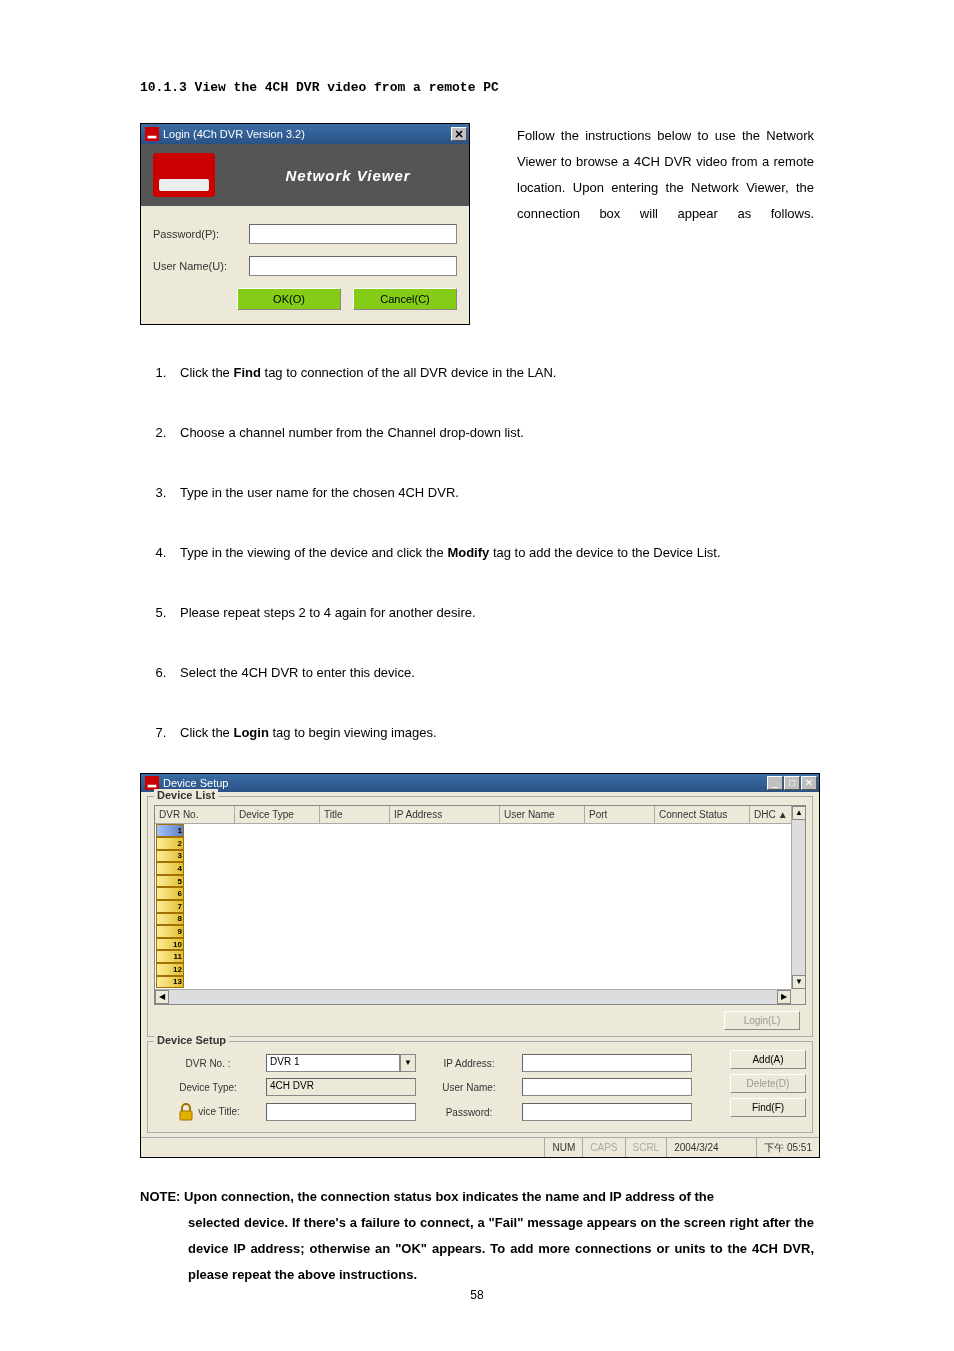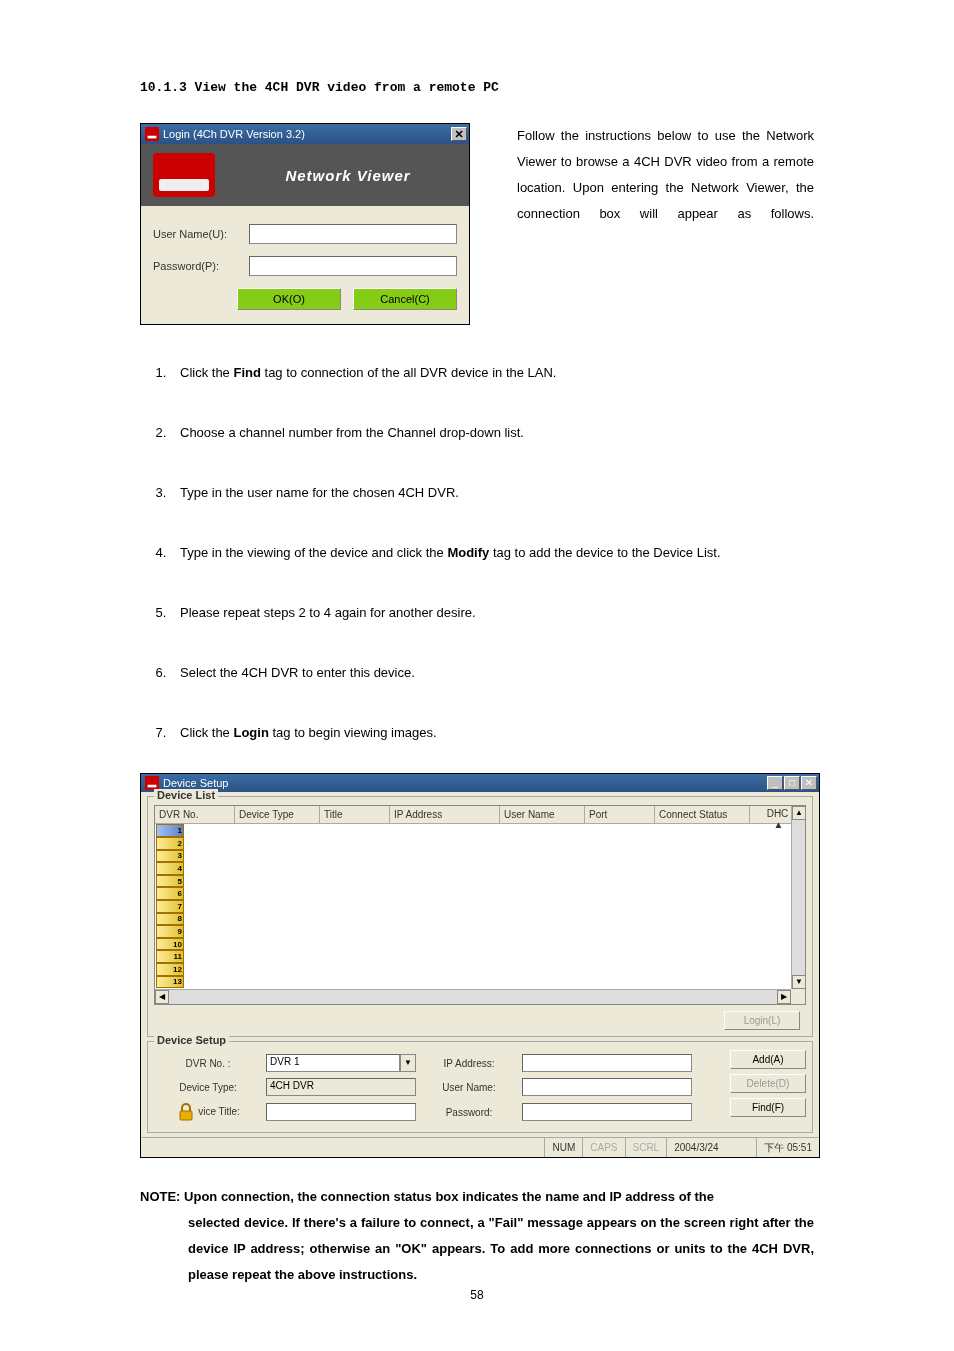--- a/index.html
+++ b/index.html
@@ -114,21 +114,21 @@
   }
   .group-box { margin: 4px 6px; border: 1px solid #aaa; padding: 8px 6px 6px 6px; position: relative; }
   .group-title { position: absolute; top: -8px; left: 6px; background: #ece9d8; padding: 0 3px; font-weight: bold; color: #333; }
   .table-wrap { background: #fff; border: 1px solid #888; height: 200px; position: relative; overflow: hidden; }
   .thead { display: flex; height: 18px; background: #ece9d8; border-bottom: 1px solid #aaa; }
   .th {
     border-right: 1px solid #aaa;
     padding: 2px 4px; font-size: 10px; color: #333;
     display: flex; align-items: center;
   }
-  .th:last-child { border-right: none; flex-direction: column; }
+  .th:last-child { border-right: none; }
   .side-icons {
     position: absolute; left: 0; top: 18px; bottom: 16px; width: 30px;
     display: flex; flex-direction: column;
   }
   .dvr-icon {
     height: 13px; margin: 0 1px;
     background: linear-gradient(90deg, #ffeb99, #e0c030);
     border: 1px solid #a07000;
     display: flex; align-items: center; justify-content: flex-end;
     font-size: 8px; font-weight: bold; color: #000; padding-right: 1px;
@@ -187,25 +187,25 @@
         </svg>
       <span class="title-text">Login (4Ch DVR Version 3.2)</span>
       <div class="close">✕</div>
     </div>
     <div class="banner">
       <div class="banner-logo"></div>
       <div class="banner-text">Network Viewer</div>
     </div>
     <div class="login-body">
       <div class="login-row">
+        <div class="login-label">Password(P):</div>
+        <div class="login-input"></div>
+      </div>
+      <div class="login-row">
         <div class="login-label">User Name(U):</div>
-        <div class="login-input"></div>
-      </div>
-      <div class="login-row">
-        <div class="login-label">Password(P):</div>
         <div class="login-input"></div>
       </div>
       <div class="btn-row">
         <div class="win-btn">OK(O)</div>
         <div class="win-btn">Cancel(C)</div>
       </div>
     </div>
   </div>
 
   <div class="right-text">

